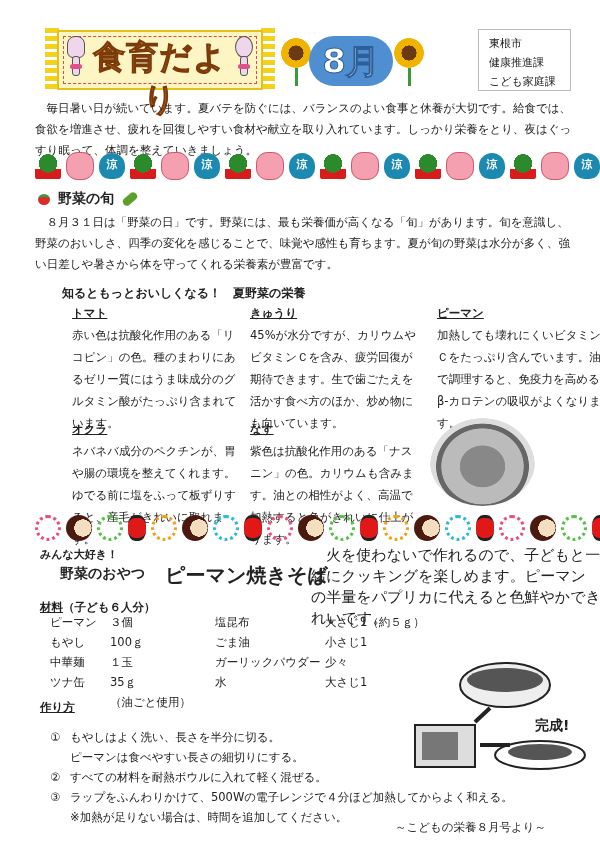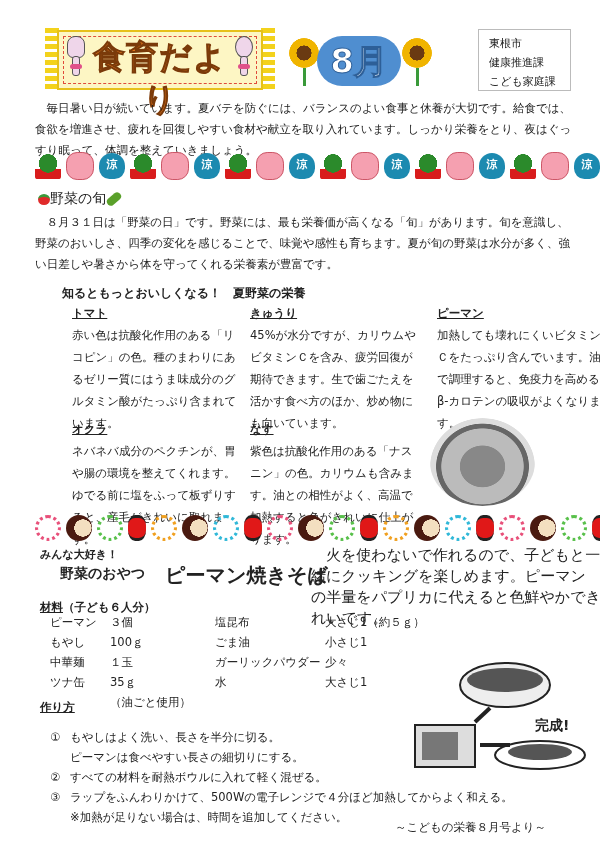--- a/index.html
+++ b/index.html
@@ -8,41 +8,41 @@
   .banner{left:45px;top:28px;width:230px;height:64px;}
   .banner .fringe{position:absolute;top:0;width:14px;height:64px;background:repeating-linear-gradient(#f3d21c 0 5px,#fff 5px 8px);}
   .banner .fringe.l{left:0;} .banner .fringe.r{right:0;}
   .banner .body{position:absolute;left:12px;right:12px;top:2px;bottom:2px;background:#fdf6c4;border:2px solid #e6c11a;}
   .banner .inner{position:absolute;left:4px;right:4px;top:4px;bottom:4px;border:1px dashed #e04b3a;}
   .banner .title{position:absolute;left:38px;right:38px;top:8px;text-align:center;font-size:32px;font-weight:bold;color:#f07a1a;letter-spacing:1px;-webkit-text-stroke:1px #7a3a0a;line-height:42px;}
   .utensil{position:absolute;top:8px;width:18px;height:44px;}
   .utensil .head{width:16px;height:20px;background:#efd6ea;border:1.5px solid #555;border-radius:8px 8px 6px 6px;margin:0 auto;}
   .utensil .stem{width:6px;height:18px;background:#efd6ea;border:1.5px solid #555;margin:-2px auto 0;border-radius:3px;}
   .utensil .bow{width:12px;height:5px;background:#e0508a;margin:-12px auto 0;border-radius:3px;}
-  .month{left:289px;top:32px;width:140px;height:58px;}
+  .month{left:281px;top:32px;width:140px;height:58px;}
   .month .pill{position:absolute;left:28px;top:4px;width:84px;height:50px;background:#4f8ed0;border-radius:26px;}
   .month .txt{position:absolute;left:28px;top:4px;width:84px;height:50px;text-align:center;line-height:50px;font-size:34px;font-weight:bold;color:#fff;-webkit-text-stroke:1px #2d5f98;}
   .sunflower{position:absolute;top:6px;width:30px;height:50px;}
   .sunflower .petals{width:30px;height:30px;border-radius:50%;background:radial-gradient(circle,#6a3a12 0 35%,#f0b400 36% 70%,transparent 71%);}
   .sunflower .stem{width:3px;height:18px;background:#3a9a3a;margin:0 auto;}
   .dept{left:478px;top:29px;width:93px;height:62px;border:1px solid #bbb;padding:4px 0 0 10px;box-sizing:border-box;font-size:11px;line-height:19px;}
   .para{font-size:11.5px;line-height:21px;}
   .intro{left:35px;top:98px;width:540px;}
   .border-row{display:flex;gap:0;align-items:center;}
   .deco{width:26px;height:26px;display:inline-block;border-radius:50%;margin-right:5px;}
   .wm{background:radial-gradient(circle at 50% 40%,#2b8a2b 0 45%,transparent 46%),linear-gradient(transparent 60%,#d81c1c 60%);border-radius:50% 50% 10% 10%;}
   .pig{background:#f5a0b0;border:1px solid #c56;border-radius:40%;}
   .fan{background:#1c8ab0;color:#fff;font-size:11px;text-align:center;line-height:24px;border-radius:50% 50% 40% 40%;font-weight:bold;}
   .fw1{border:3px dotted #e8507a;box-sizing:border-box;}
   .fw2{border:3px dotted #58c04a;box-sizing:border-box;}
   .fw3{border:3px dotted #f0a020;box-sizing:border-box;}
   .fw4{border:3px dotted #30b8d8;box-sizing:border-box;}
   .drum{background:radial-gradient(circle at 65% 50%,#f3dfc0 0 40%,#4a1a10 41%);}
   .lantern{background:#e01818;border-radius:40%;width:18px;border-top:3px solid #222;border-bottom:3px solid #222;box-sizing:border-box;}
-  .sec-head{left:38px;top:190px;font-size:14px;font-weight:normal;display:flex;align-items:center;}
+  .sec-head{left:38px;top:190px;font-size:14px;font-weight:bold;display:flex;align-items:center;gap:8px;}
   .tomato{width:12px;height:11px;background:#e02a2a;border-radius:50%;border-top:3px solid #3a9a3a;box-sizing:border-box;}
   .cuke{width:16px;height:8px;background:#5aa02a;border-radius:6px;transform:rotate(-40deg);}
   .veg-title{left:62px;top:285px;font-size:12px;font-weight:bold;}
   .col{font-size:11.5px;line-height:22px;margin-left:32px;}
   .col .h{font-weight:bold;text-decoration:underline;font-size:11.5px;}
   .bowl-img{left:430px;top:418px;width:105px;height:88px;border-radius:50%;background:radial-gradient(ellipse at 50% 55%,#888 0 30%,#bbb 31% 55%,#666 56% 62%,#ddd 63% 70%,transparent 71%);}
   .recipe-small{left:40px;top:547px;font-size:11px;font-weight:bold;}
   .recipe-sub{left:60px;top:565px;font-size:14px;font-weight:bold;}
   .recipe-name{left:165px;top:562px;font-size:20px;font-weight:bold;}
   .recipe-desc{left:311px;top:545px;width:290px;font-size:15px;line-height:21px;text-indent:1em;}

